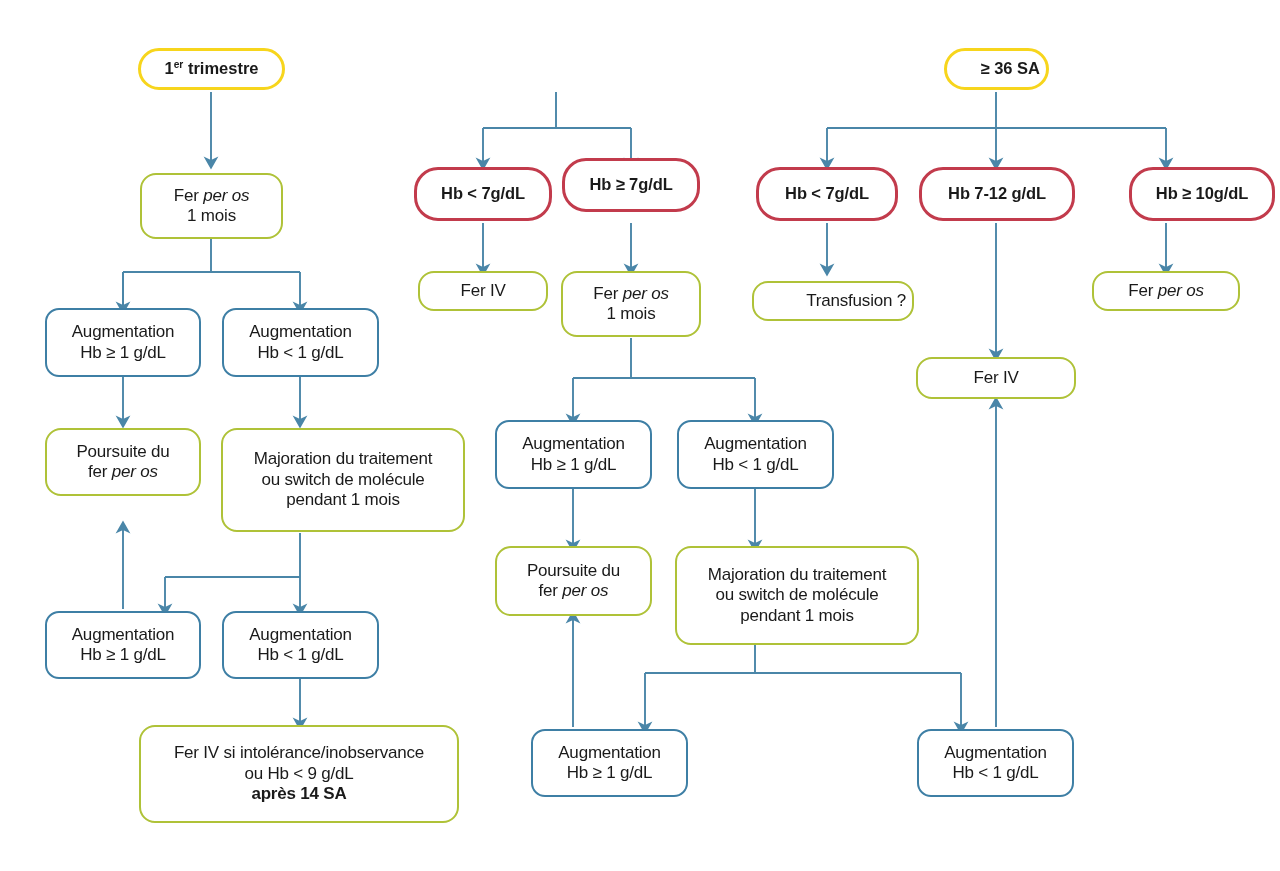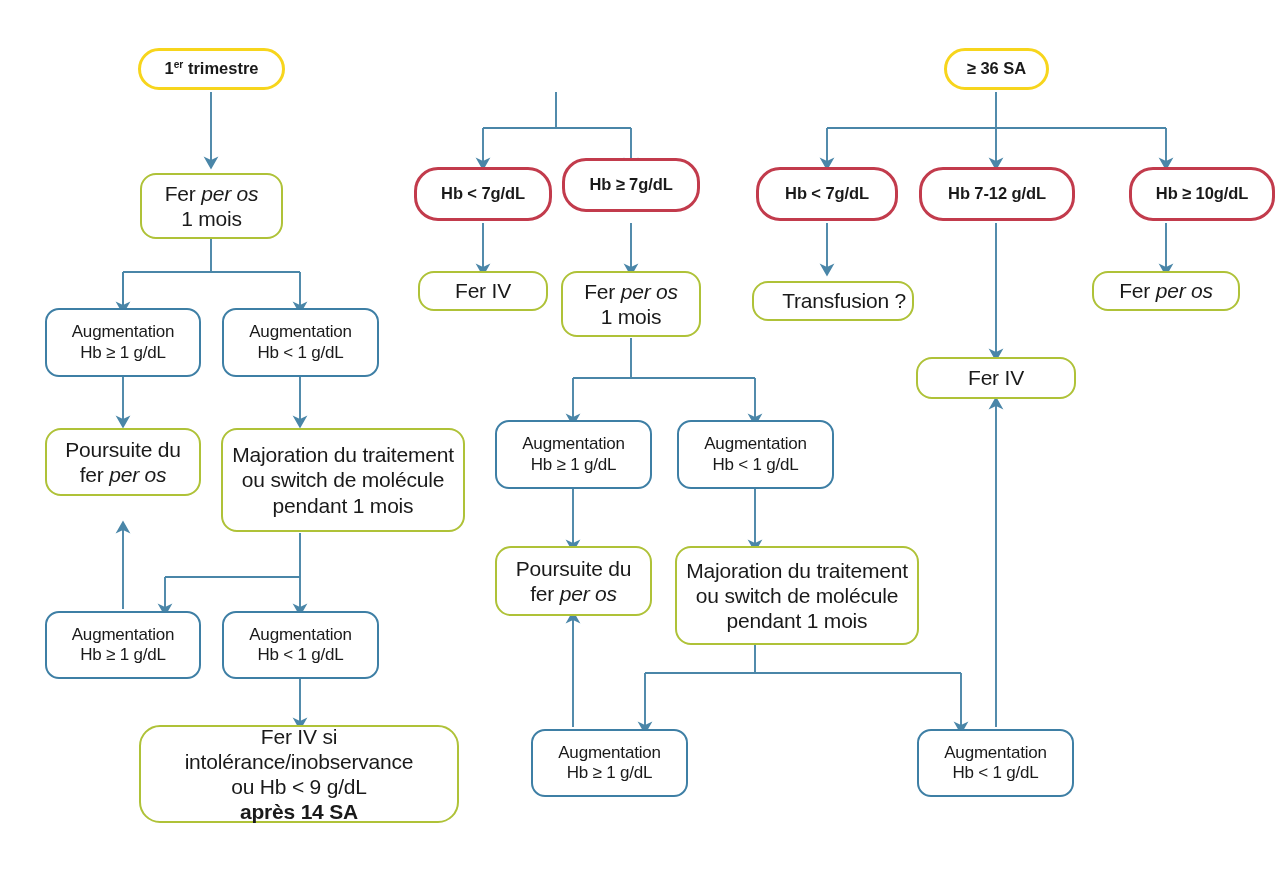--- a/index.html
+++ b/index.html
@@ -19,21 +19,21 @@
     text-align:center;
     line-height:1.20;
     letter-spacing:-0.2px;
     border-style:solid;
   }
   .node .txt{display:block;width:100%;padding:0 6px;box-sizing:border-box;}
 
   
   .n-yellow{border-color:#F7D51C;border-width:3px;border-radius:22px;font-weight:bold;font-size:16.5px;letter-spacing:0px;}
   .n-red   {border-color:#C23B4C;border-width:3px;border-radius:24px;font-weight:bold;font-size:16.5px;letter-spacing:-0.1px;}
-  .n-green {border-color:#AFC238;border-width:2.6px;border-radius:16px;font-weight:normal;font-size:21px;}
+  .n-green {border-color:#AFC238;border-width:2.6px;border-radius:16px;font-weight:normal;font-size:17px;}
   .n-blue  {border-color:#3E7FA5;border-width:2.4px;border-radius:14px;font-weight:normal;font-size:17px;justify-content:center;}
 
   .node em{font-style:italic;}
   .node b{font-weight:bold;}
   sup{font-size:.62em;vertical-align:super;line-height:0;font-weight:bold;}
 </style>
 </head>
 <body>
 
 <div id="stage">
@@ -119,21 +119,21 @@
   </div>
 
   <div class="node n-blue" style="left:45px;top:611px;width:156px;height:68px;">
     <span class="txt">Augmentation<br>Hb ≥ 1 g/dL</span>
   </div>
 
   <div class="node n-blue" style="left:222px;top:611px;width:157px;height:68px;">
     <span class="txt">Augmentation<br>Hb &lt; 1 g/dL</span>
   </div>
 
-  <div class="node n-green" style="left:139px;top:725px;width:320px;height:98px;border-radius:21px;">
+  <div class="node n-green" style="left:139px;top:725px;width:320px;height:98px;">
     <span class="txt">Fer IV si intolérance/inobservance<br>ou Hb &lt; 9 g/dL<br><b>après 14 SA</b></span>
   </div>
 
 
   <div class="node n-red" style="left:414px;top:167px;width:138px;height:54px;">
     <span class="txt">Hb &lt; 7g/dL</span>
   </div>
 
   <div class="node n-red" style="left:562px;top:158px;width:138px;height:54px;">
     <span class="txt">Hb ≥ 7g/dL</span>
@@ -160,21 +160,21 @@
   </div>
 
   <div class="node n-green" style="left:675px;top:546px;width:244px;height:99px;">
     <span class="txt">Majoration du traitement<br>ou switch de molécule<br>pendant 1 mois</span>
   </div>
 
   <div class="node n-blue" style="left:531px;top:729px;width:157px;height:68px;">
     <span class="txt">Augmentation<br>Hb ≥ 1 g/dL</span>
   </div>
 
-  <div class="node n-yellow" style="left:944px;top:48px;width:105px;height:42px;">
+  <div class="node n-yellow" style="left:944px;top:48px;width:105px;height:42px;text-align:right;">
     <span class="txt">≥ 36 SA</span>
   </div>
 
   <div class="node n-red" style="left:756px;top:167px;width:142px;height:54px;">
     <span class="txt">Hb &lt; 7g/dL</span>
   </div>
 
   <div class="node n-red" style="left:919px;top:167px;width:156px;height:54px;">
     <span class="txt">Hb 7-12 g/dL</span>
   </div>

